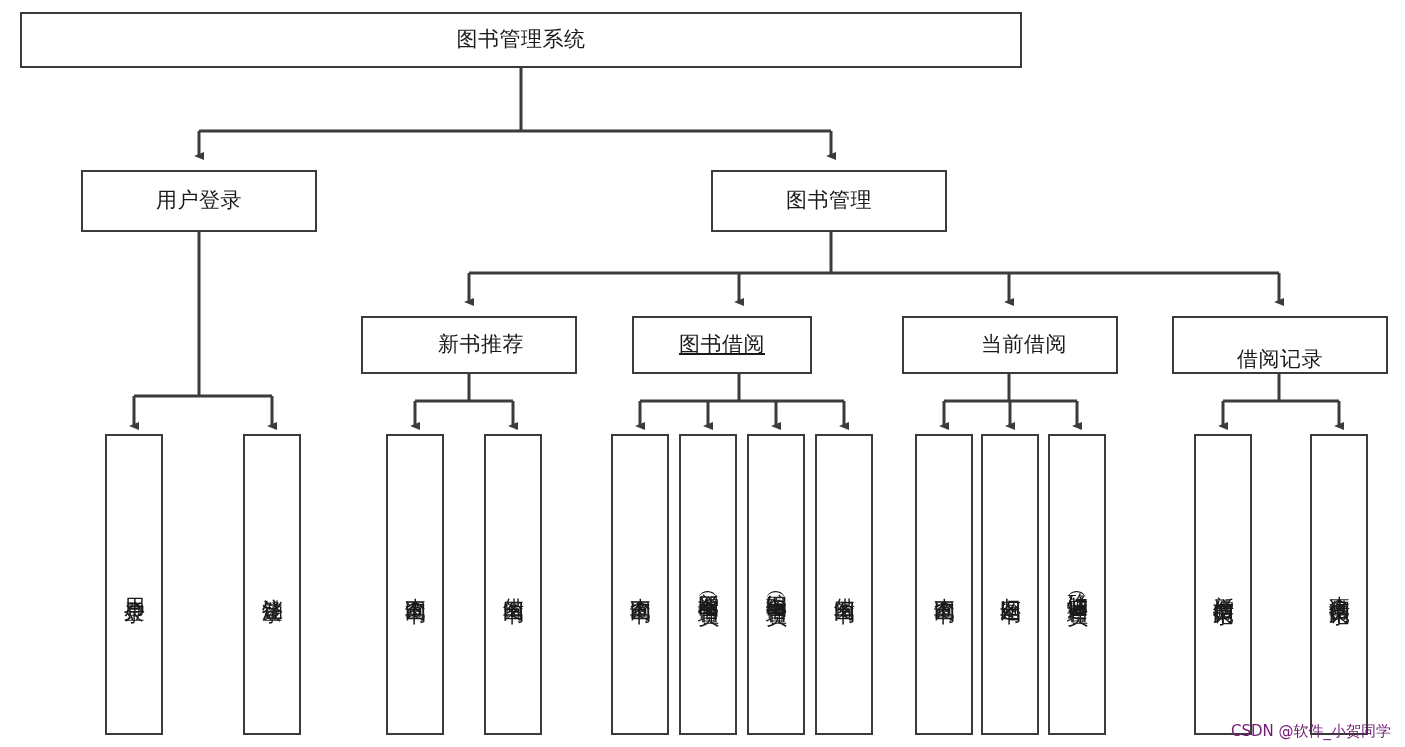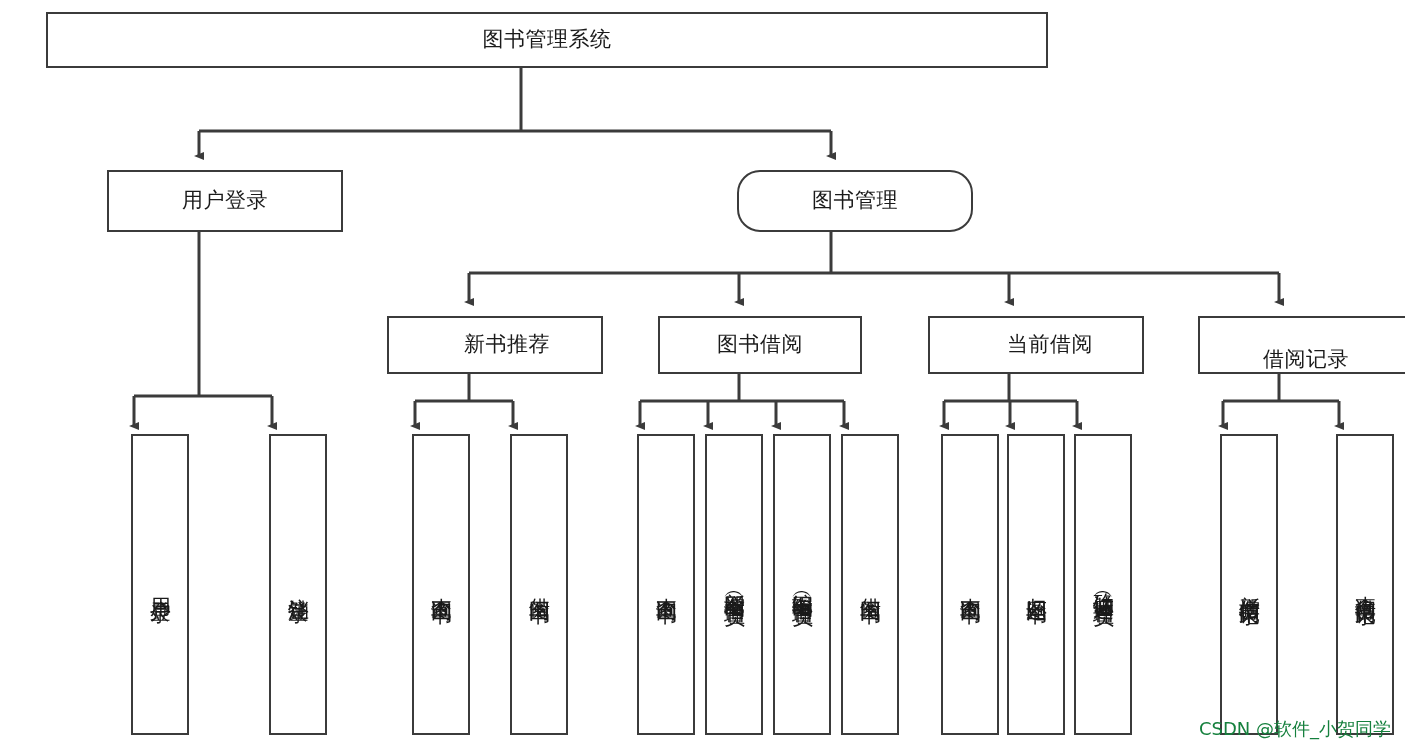--- a/index.html
+++ b/index.html
@@ -27,21 +27,20 @@
   .node {
     position: absolute;
     box-sizing: border-box;
     background: #ffffff;
     border: 2px solid #3b3b3b;
     display: flex;
     align-items: center;
     justify-content: center;
     color: #1a1a1a;
     z-index: 3;
-    margin-left: 26px;
   }
   .node .label {
     display: block;
     text-align: center;
     line-height: 1.12;
     letter-spacing: 0.5px;
   }
   
   .node.horiz .label {
     font-size: 21px;
@@ -58,22 +57,22 @@
     text-orientation: upright;
     font-size: 21px;
     line-height: 1.0;
     letter-spacing: 2px;
     white-space: nowrap;
   }
   #watermark {
     position: absolute;
     right: 14px;
     bottom: 6px;
-    font-size: 18px;
-    color: #15803d;
+    font-size: 15px;
+    color: #701a75;
     z-index: 6;
     white-space: nowrap;
     pointer-events: none;
   }
 </style>
 </head>
 <body>
 
 <div id="canvas">
 
@@ -127,28 +126,28 @@
     </g>
   </svg>
 
   <div class="node horiz" style="left:20px; top:12px; width:1002px; height:56px;">
     <span class="label">图书管理系统</span>
   </div>
 
   <div class="node horiz" style="left:81px; top:170px; width:236px; height:62px;">
     <span class="label">用户登录</span>
   </div>
-  <div class="node horiz" style="left:711px; top:170px; width:236px; height:62px;border-radius:23px;">
+  <div class="node horiz" style="left:711px; top:170px; width:236px; height:62px;">
     <span class="label">图书管理</span>
   </div>
 
   <div class="node horiz" style="left:361px; top:316px; width:216px; height:58px;padding-left:24px;">
     <span class="label">新书推荐</span>
   </div>
-  <div class="node horiz" style="left:632px; top:316px; width:204px; height:58px;">
+  <div class="node horiz" style="left:632px; top:316px; width:180px; height:58px;text-decoration:underline;">
     <span class="label">图书借阅</span>
   </div>
   <div class="node horiz" style="left:902px; top:316px; width:216px; height:58px;padding-left:28px;">
     <span class="label">当前借阅</span>
   </div>
   <div class="node horiz" style="left:1172px; top:316px; width:216px; height:58px;align-items:flex-end;">
     <span class="label">借阅记录</span>
   </div>
 
   <div class="node vert" style="left:105px; top:434px; width:58px; height:301px;">

